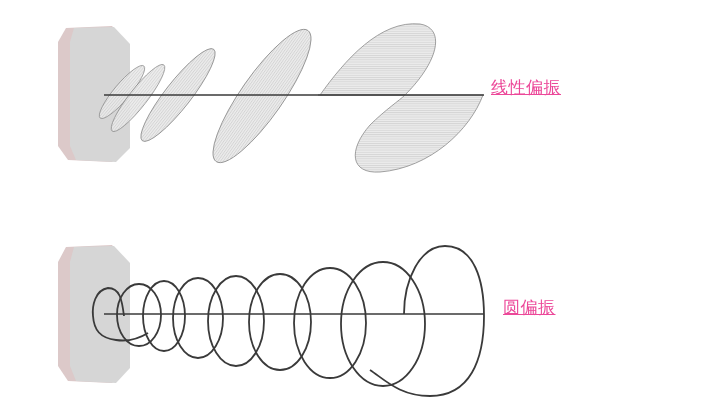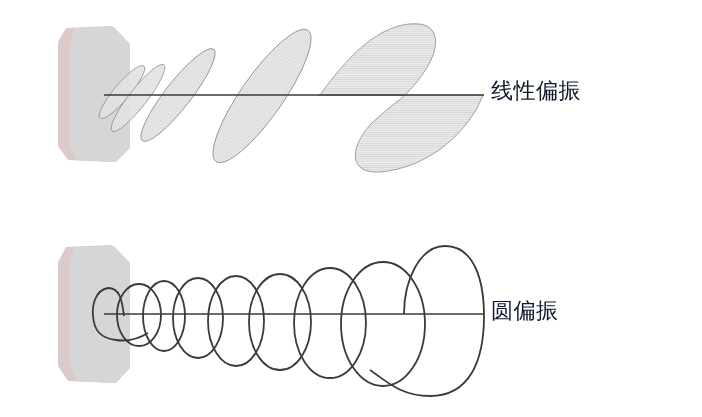--- a/index.html
+++ b/index.html
@@ -1,18 +1,18 @@
 <!DOCTYPE html>
 <html><head>
 <meta charset="utf-8">
 <style>
   html,body{margin:0;padding:0;background:#ffffff;}
   body{width:702px;height:417px;position:relative;overflow:hidden;font-family:"DejaVu Sans",sans-serif;}
   svg{position:absolute;left:0;top:0;}
-  .label{position:absolute;color:#0f172a;font-size:22px;letter-spacing:0.5px;}
+  .label{position:absolute;color:#ec4899;font-size:17px;letter-spacing:0.5px;text-decoration:underline;}
 </style>
 </head>
 <body>
 
 <svg width="702" height="417" viewBox="0 0 702 417">
   <defs>
     <pattern id="hatch" width="4" height="2.2" patternUnits="userSpaceOnUse">
       <rect width="4" height="2.2" fill="#ececec"></rect>
       <line x1="0" y1="0.5" x2="4" y2="0.5" stroke="#c4c4c4" stroke-width="0.6"></line>
     </pattern>
@@ -46,13 +46,13 @@
     <ellipse cx="236" cy="321" rx="28" ry="45"></ellipse>
     <ellipse cx="280" cy="322" rx="31" ry="48"></ellipse>
     <ellipse cx="330" cy="323" rx="36" ry="55"></ellipse>
     <ellipse cx="383" cy="324" rx="42" ry="62"></ellipse>
     <path d="M404 314 C404 280 420 246 445 246 C474 246 484 280 484 316 C484 360 470 396 430 396 C400 396 385 380 370 370"></path>
     <line x1="104" y1="314" x2="484" y2="314" stroke-width="1.6"></line>
   </g>
 </svg>
 
 <div class="label" style="left:491px;top:76px;">线性偏振</div>
-<div class="label" style="left:491px;top:296px;">圆偏振</div>
+<div class="label" style="left:503px;top:296px;">圆偏振</div>
 
 </body></html>

